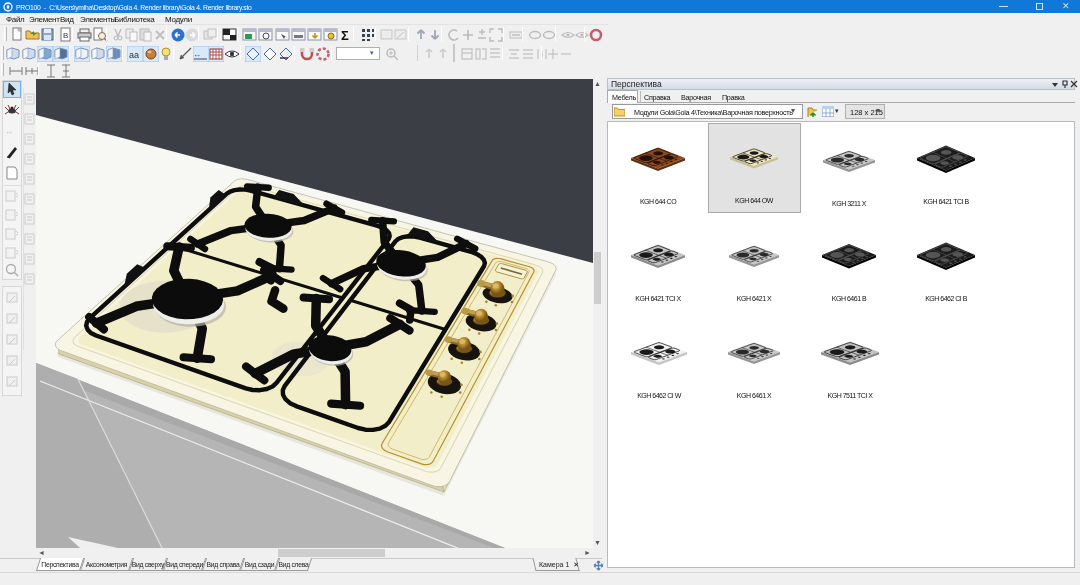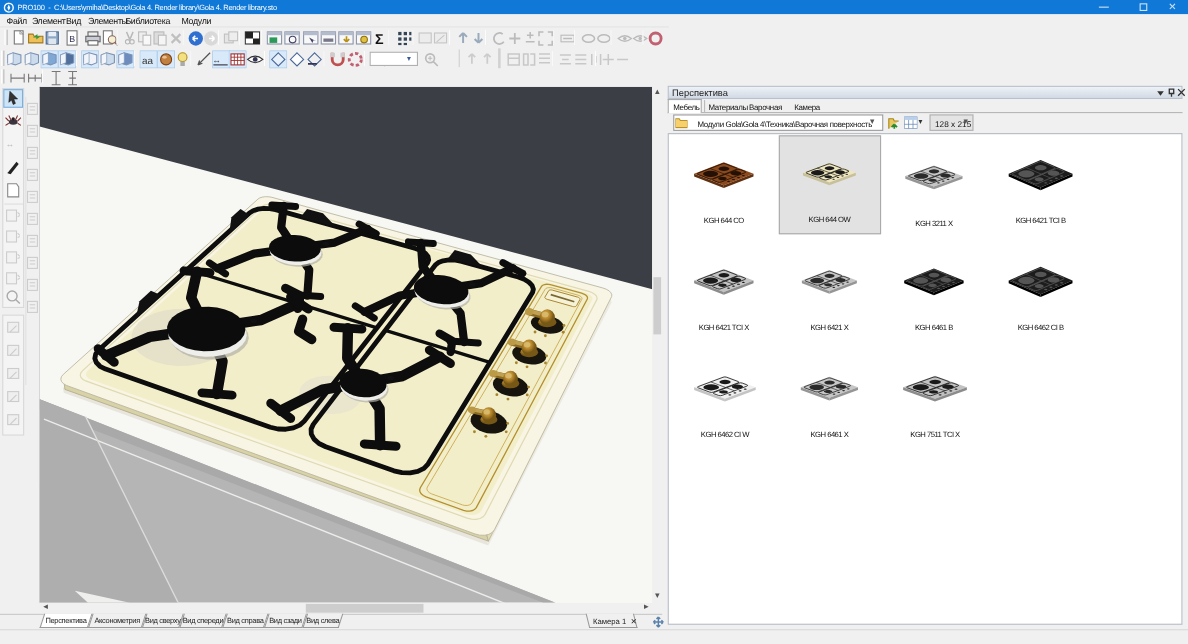--- a/index.html
+++ b/index.html
@@ -613,23 +613,23 @@
   </svg>
 <svg class="abs" style="left:1061px;top:80px" width="8" height="9">
     <path d="M2 1 h4 v4 h-4z M4 5 v3" stroke="#333" fill="none" stroke-width="1.2"></path>
   </svg>
 <svg class="abs" style="left:1070px;top:80px" width="8" height="8">
     <path d="M1 1 L7 7 M7 1 L1 7" stroke="#333" stroke-width="1.2"></path>
   </svg>
 <div class="abs" style="left:607px;top:90px;width:468px;height:13px;background:#f0f0f0;border-bottom:1px solid #aaa"></div>
 <div class="abs" style="left:607px;top:90px;width:31px;height:13px;background:#fff;border:1px solid #aaa;border-bottom:none"></div>
 <div class="abs" style="left:612px;top:92.5px;font-size:7.2px;letter-spacing:-0.3px;color:#111">Мебель</div>
-<div class="abs" style="left:644px;top:92.5px;font-size:7.2px;letter-spacing:-0.3px;color:#111">Материалы</div>
+<div class="abs" style="left:644px;top:92.5px;font-size:7.2px;letter-spacing:-0.3px;color:#111">Справка</div>
 <div class="abs" style="left:681px;top:92.5px;font-size:7.2px;letter-spacing:-0.3px;color:#111">Варочная</div>
-<div class="abs" style="left:722px;top:92.5px;font-size:7.2px;letter-spacing:-0.3px;color:#111">Камера</div>
+<div class="abs" style="left:722px;top:92.5px;font-size:7.2px;letter-spacing:-0.3px;color:#111">Правка</div>
 <div class="abs" style="left:640px;top:91px;width:100px;height:12px;border-left:1px solid #bbb"></div>
 <div class="abs" style="left:607px;top:103px;width:468px;height:18px;background:#f0f0f0"></div>
 <div class="abs" style="left:612px;top:104px;width:191px;height:15px;background:#fff;border:1px solid #999"></div>
 <svg class="abs" style="left:614px;top:106px" width="11" height="11">
     <path d="M0 10 V2 h3.5 l1 1.5 H11 V10z" fill="#f7d06c" stroke="#b8902c"></path>
   </svg>
 <div class="abs" style="left:634px;top:107.5px;width:162px;overflow:hidden;white-space:nowrap;font-size:7.2px;letter-spacing:-0.3px;color:#111">Модули Gola\Gola 4\Техника\Варочная поверхность</div>
 <div class="abs" style="left:791px;top:106px;font-size:8px;color:#555">▾</div>
 <svg class="abs" style="left:806px;top:105px" width="13" height="14">
     <path d="M2 12 V3 h4 l1 2 h4" fill="#e8c860" stroke="#a8861c"></path>

